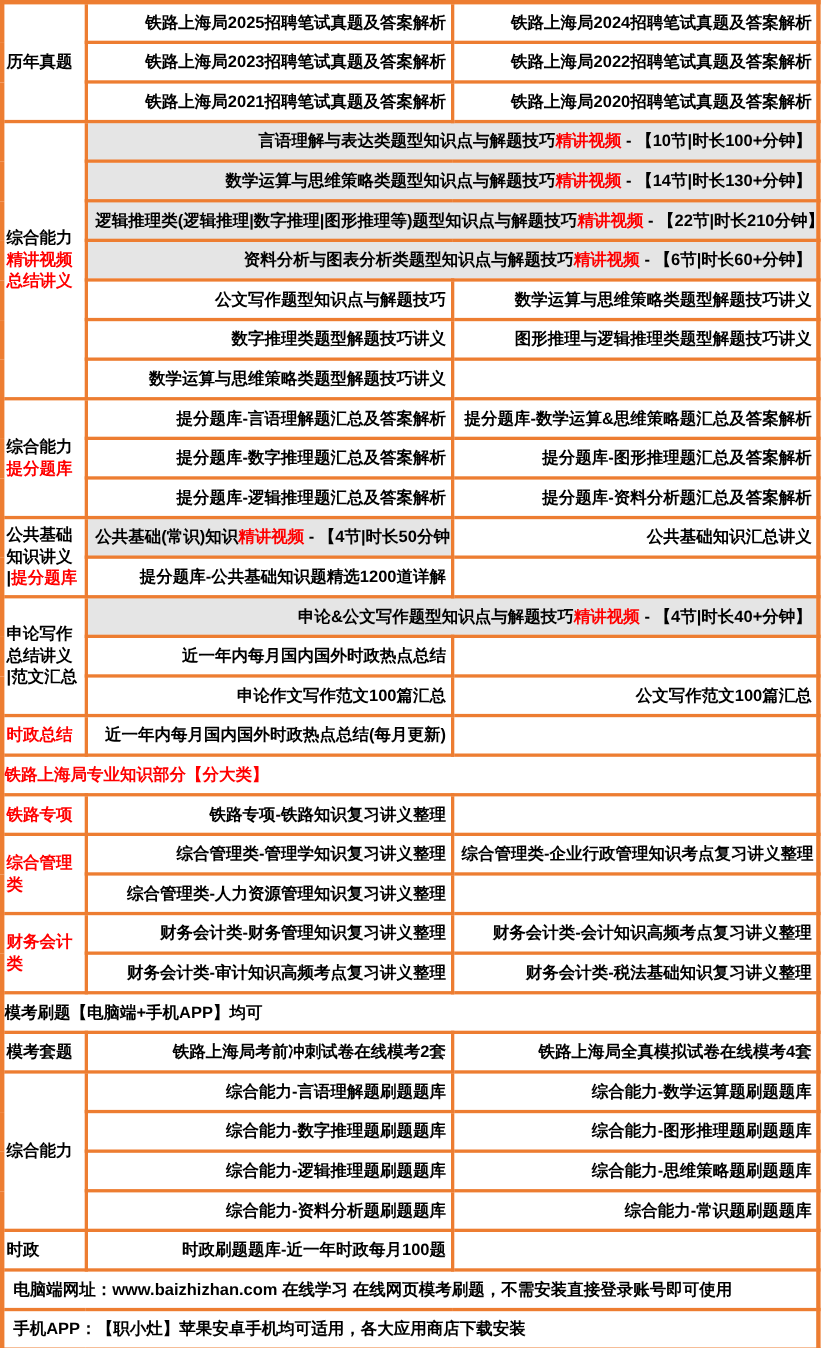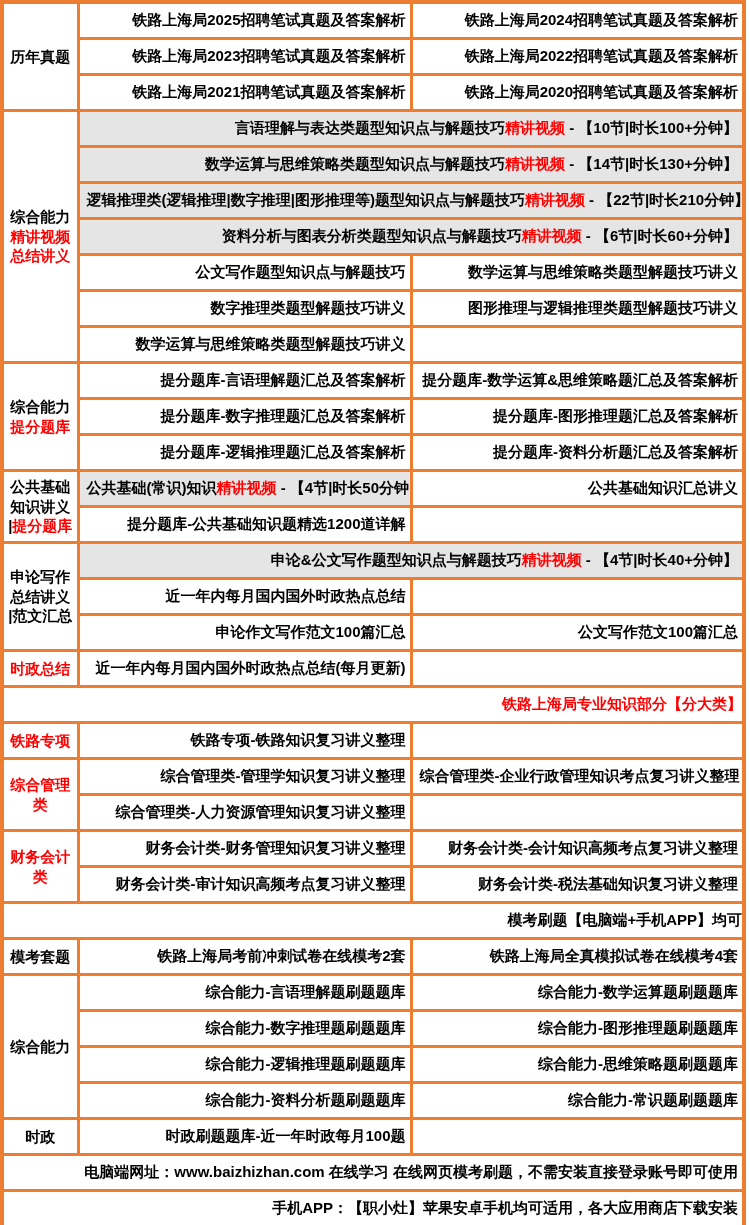--- a/index.html
+++ b/index.html
@@ -16,35 +16,35 @@
   }
   .catalog td{
     border:3px solid #ED7D31;
     height:33px;
     padding:0;
     overflow:hidden;
     white-space:nowrap;
     background:#ffffff;
   }
   td.lbl{
-    text-align:center;
+    text-align:left;
     vertical-align:middle;
     line-height:1.3;
     white-space:normal;
     padding:0 2px;
   }
   td.c{
     text-align:right;
     padding:0 4px 0 7px;
     vertical-align:middle;
   }
   td.peach{background:#e5e5e5;}
   .red{color:#FF0000;}
-  td.hdr{text-align:right;vertical-align:middle;margin-top:28px;}
-  td.ftr{text-align:right;padding:0 4px 0 8px;vertical-align:middle;}
+  td.hdr{text-align:left;vertical-align:middle;margin-top:28px;}
+  td.ftr{text-align:left;padding:0 4px 0 8px;vertical-align:middle;}
 </style>
 </head>
 <body>
 
 <table class="catalog">
   <colgroup>
     <col style="width:76px">
     <col style="width:333px">
     <col style="width:333px">
   </colgroup>

